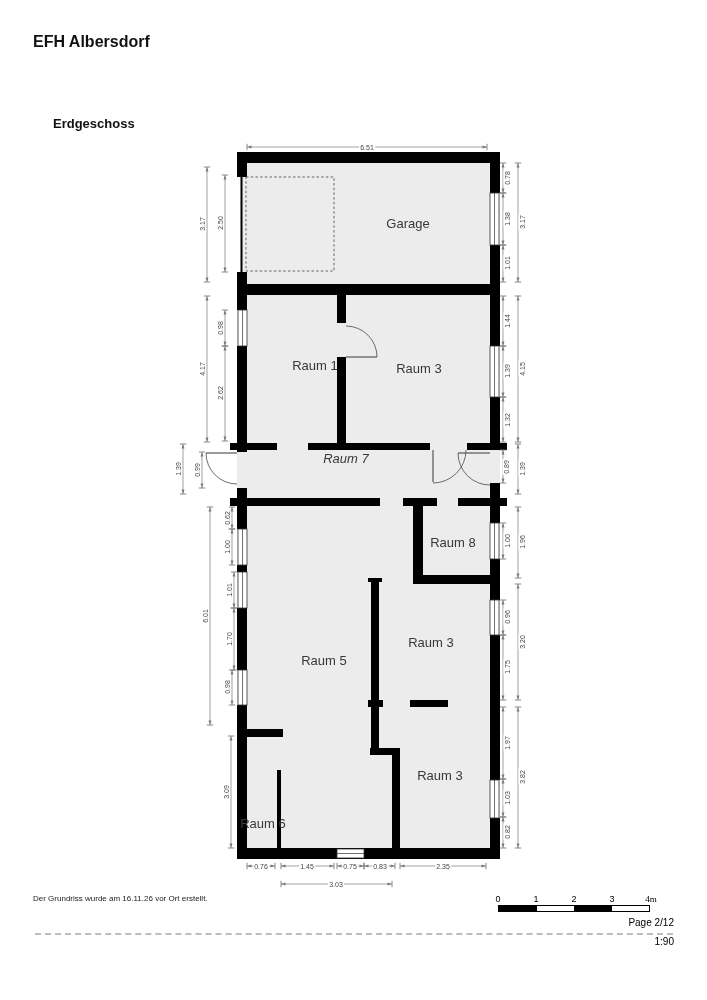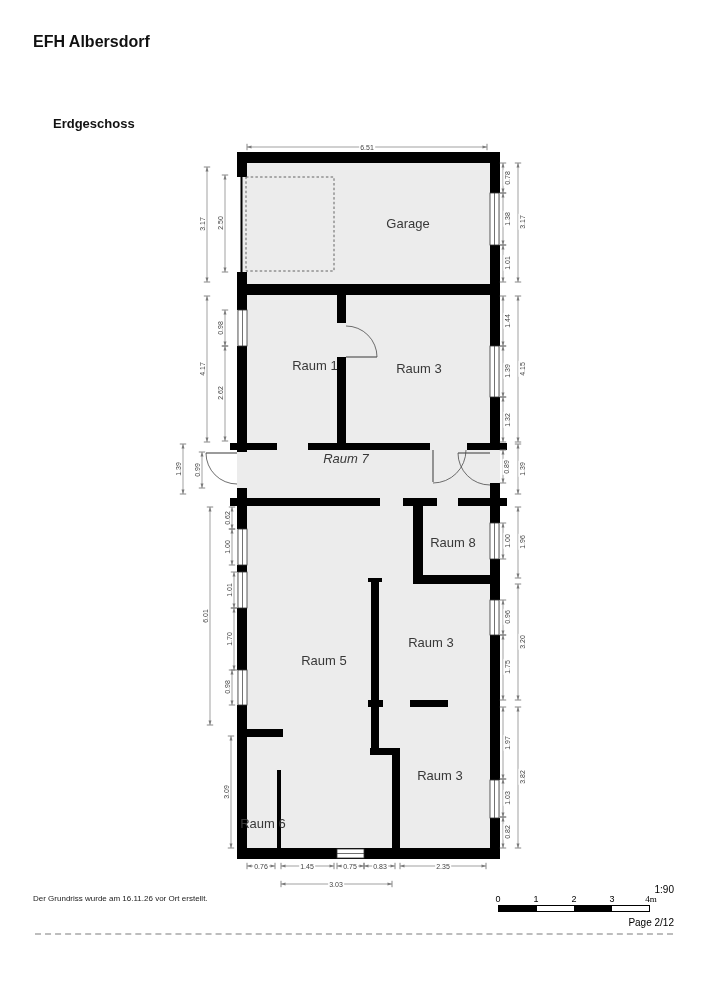--- a/index.html
+++ b/index.html
@@ -12,21 +12,21 @@
   .dim{position:absolute;font-size:7px;color:#444;background:#fff;padding:0 1px;line-height:1;
        transform:translate(-50%,-50%);white-space:nowrap;}
   .dim.v{transform:translate(-50%,-50%) rotate(-90deg);}
   svg{position:absolute;left:0;top:0;}
   .dims line{stroke:#7a7a7a;stroke-width:0.7;marker-start:url(#dm);marker-end:url(#dm);}
   .footer-note{position:absolute;left:33px;top:894px;font-size:8px;color:#222;}
   .sb-tick{position:absolute;top:895px;font-size:9px;color:#000;transform:translateX(-50%);line-height:1;}
   .sb-bar{position:absolute;left:498px;top:905px;width:152px;height:7px;border:1px solid #000;
           background:#fff;box-sizing:border-box;}
   .sb-bar i{position:absolute;top:0;height:100%;background:#000;}
-  .scale-text{position:absolute;right:33px;top:884px;font-size:10px;color:#000;line-height:1.1;}
+  .scale-text{position:absolute;right:33px;top:936px;font-size:10px;color:#000;line-height:1.1;}
   .page-number{position:absolute;right:33px;top:917px;font-size:10px;color:#000;line-height:1.1;}
   .sep{position:absolute;left:35px;top:933px;width:638px;border-top:2px dashed #bdbdbd;}
 </style>
 </head>
 <body>
 
 <div id="page">
 
   <div class="page-title">EFH Albersdorf</div>
   <div class="floor-label">Erdgeschoss</div>

